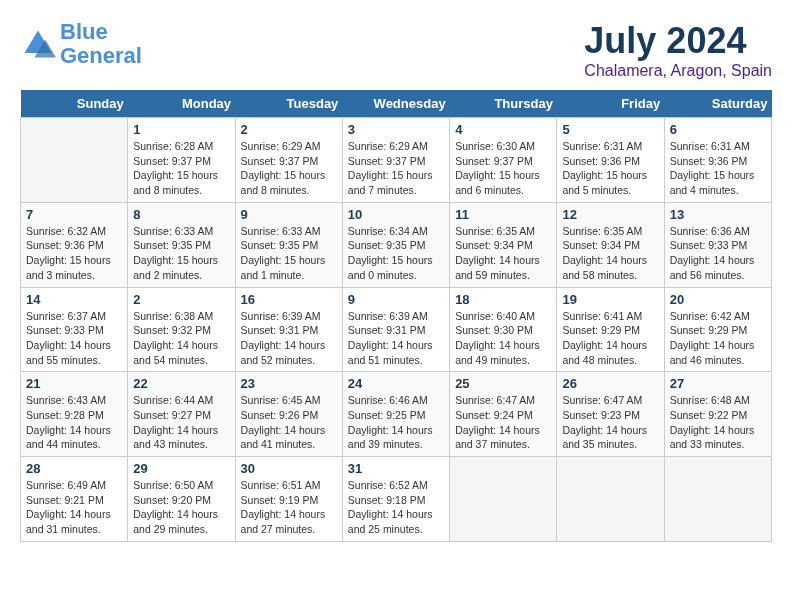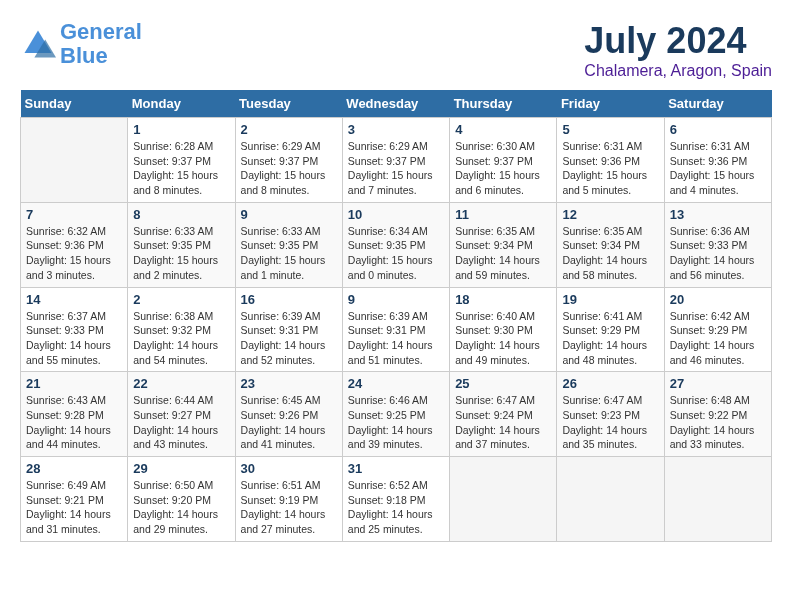--- a/index.html
+++ b/index.html
@@ -48,21 +48,21 @@
     }
     table {
       width: 100%;
       border-collapse: collapse;
       font-size: 11px;
     }
     thead tr th {
       background-color: #2e6da4;
       color: white;
       padding: 6px 4px;
-      text-align: left;
+      text-align: right;
       font-size: 13px;
       font-weight: bold;
     }
     tbody tr td {
       border: 1px solid #ccc;
       padding: 4px 5px;
       vertical-align: top;
       width: 107px;
       min-height: 80px;
       background: #fff;
@@ -92,22 +92,22 @@
 </head>
 <body>
 
 <div class="header">
   <div class="logo">
     <svg class="logo-icon" viewBox="0 0 40 40">
       <polygon points="20,5 35,30 5,30" fill="#4a90d9"></polygon>
       <polygon points="28,15 40,35 16,35" fill="#2e6da4" opacity="0.7"></polygon>
     </svg>
     <div class="logo-text">
+      <div style="color:#4a90d9">Blue</div>
       <div><span>General</span></div>
-      <div style="color:#4a90d9">Blue</div>
     </div>
   </div>
   <div class="title-section">
     <div class="month-title">July 2024</div>
     <div class="location-title">Chalamera, Aragon, Spain</div>
   </div>
 </div>
 
 <table>
   <thead>

